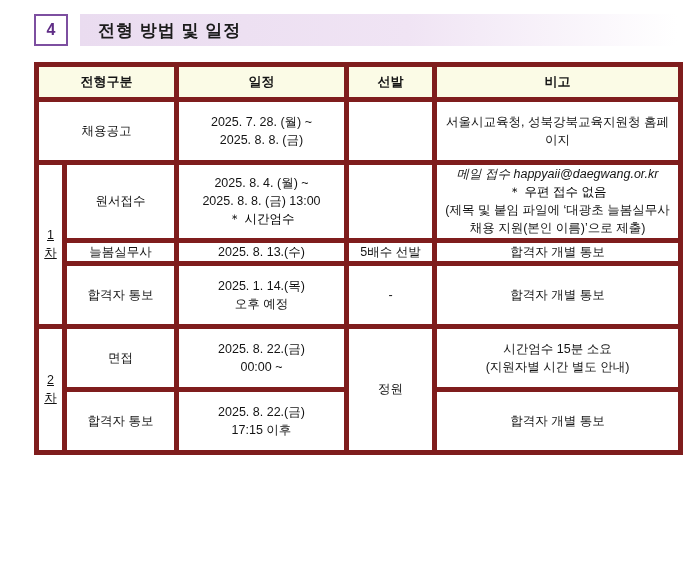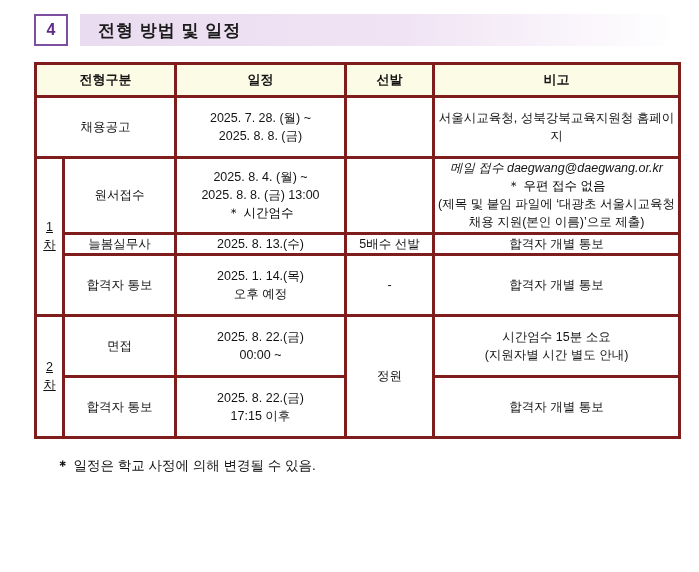--- a/index.html
+++ b/index.html
@@ -62,21 +62,21 @@
   }
 
   
   table.schedule {
     border-collapse: collapse;
     width: 646px;
     margin-left: 12px;
     table-layout: fixed;
   }
   table.schedule td, table.schedule th {
-    border: 3px solid #7f1d1d;
+    border: 5px solid #7f1d1d;
     text-align: center;
     vertical-align: middle;
     font-size: 12.5px;
     color: #141414;
     padding: 0 3px;
     line-height: 1.45;
   }
   table.schedule thead th {
     background: #fbfbe6;
     font-weight: bold;
@@ -161,23 +161,23 @@
       <tr>
         <td class="cell-stage" rowspan="3">1차</td>
         <td>원서접수</td>
         <td>
           <span class="note-block">2025. 8. 4. (월) ~</span>
           <span class="note-block">2025. 8. 8. (금) 13:00</span>
           <span class="note-block red">＊ 시간엄수</span>
         </td>
         <td></td>
         <td>
-          <span class="note-block mail">메일 접수 daegwang@daegwang.or.kr</span>
+          <span class="note-block mail">메일 접수 happyaii@daegwang.or.kr</span>
           <span class="note-block red">＊ 우편 접수 없음</span>
-          <span class="note-block">(제목 및 붙임 파일에 ‘대광초 서울시교육청 채용 지원(본인 이름)’으로 제출)</span>
+          <span class="note-block">(제목 및 붙임 파일에 ‘대광초 늘봄실무사 채용 지원(본인 이름)’으로 제출)</span>
         </td>
       </tr>
 
       <tr>
         <td>늘봄실무사</td>
         <td>
           <span class="note-block">2025. 8. 13.(수)</span>
         </td>
         <td>5배수 선발</td>
         <td>
@@ -217,17 +217,14 @@
           <span class="note-block">2025. 8. 22.(금)</span>
           <span class="note-block">17:15 이후</span>
         </td>
         <td>
           <span class="note-block">합격자 개별 통보</span>
         </td>
       </tr>
     </tbody>
   </table>
 
-  <div class="footnote">
-    <span class="star">＊</span><span>일정은 학교 사정에 의해 변경될 수 있음.</span>
-  </div>
 
 </div>
 
 </body></html>

